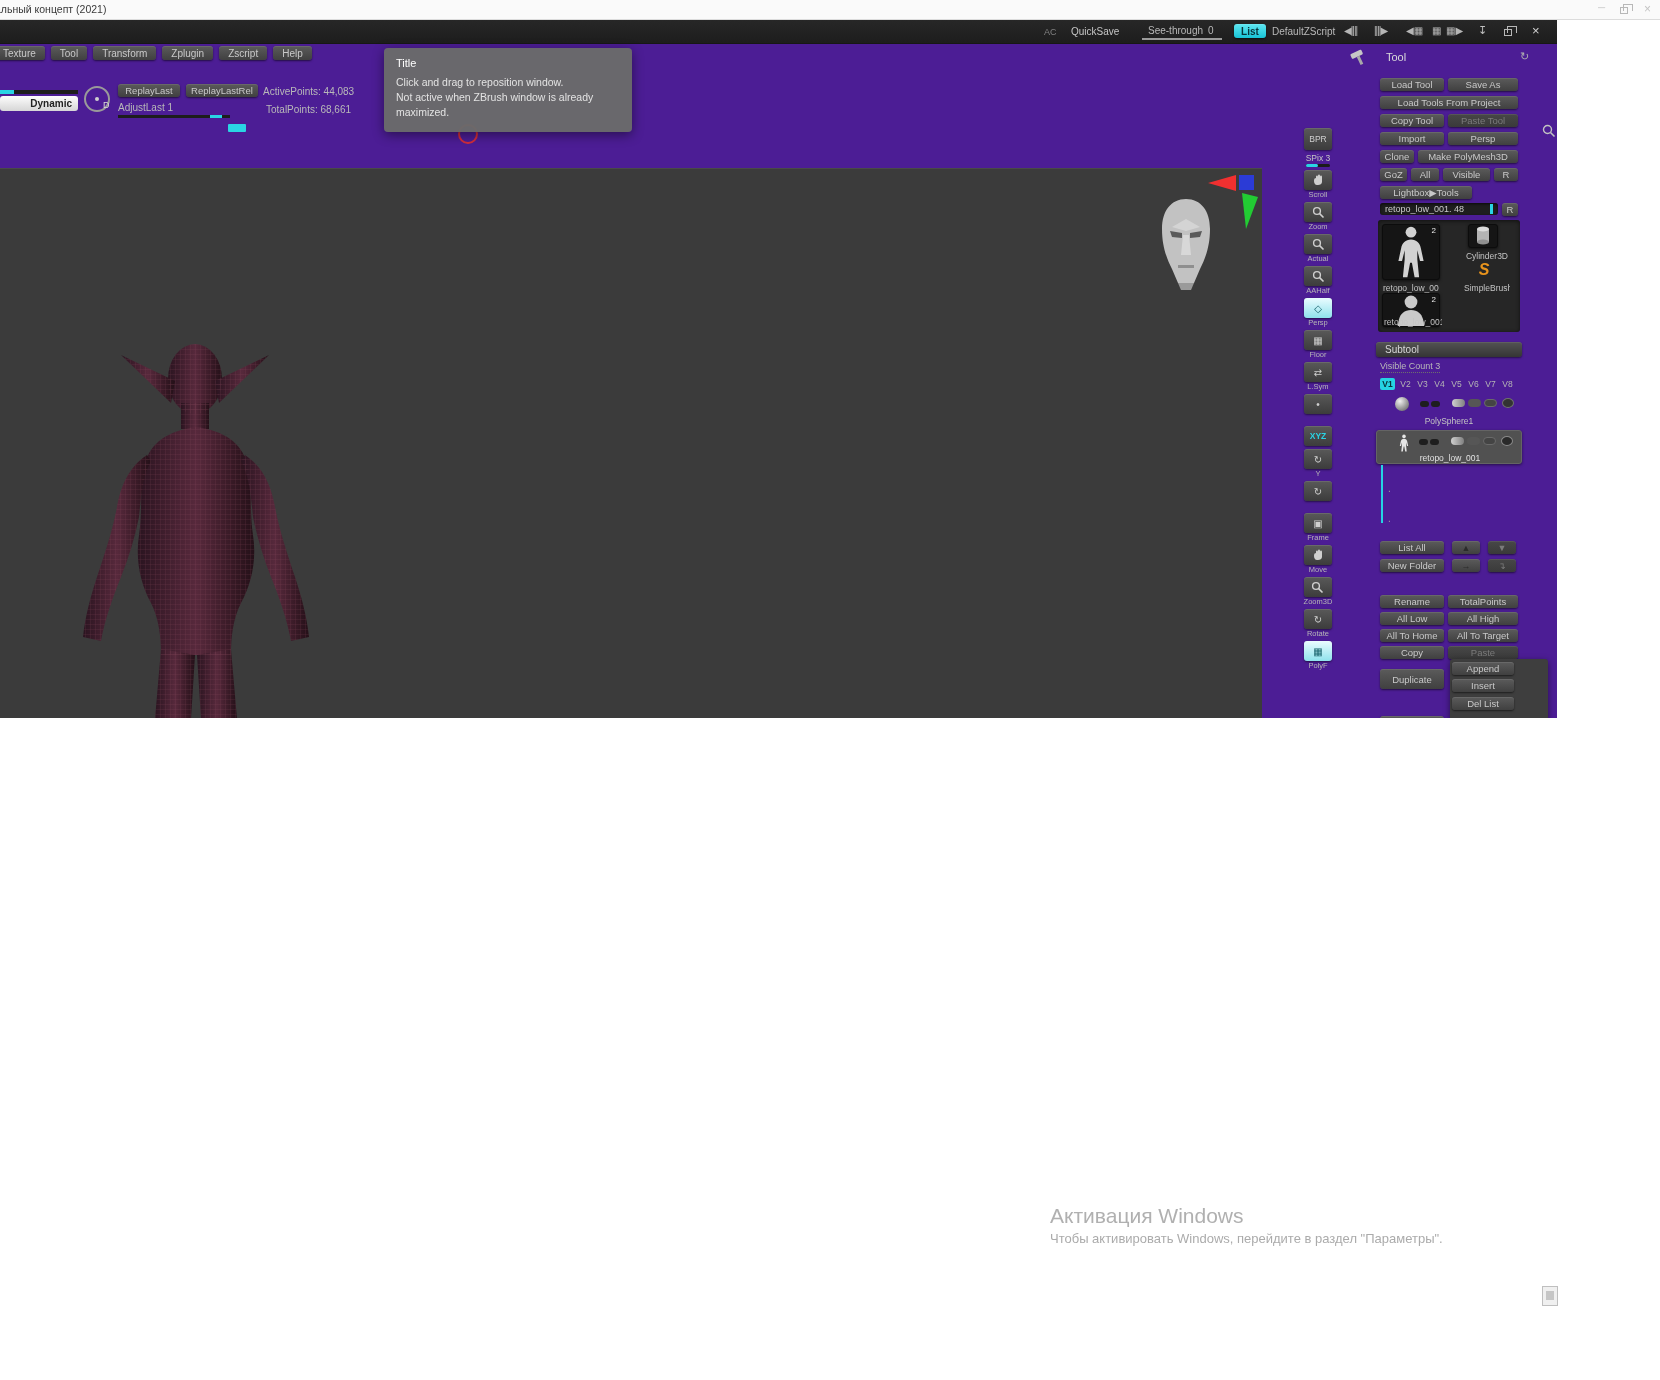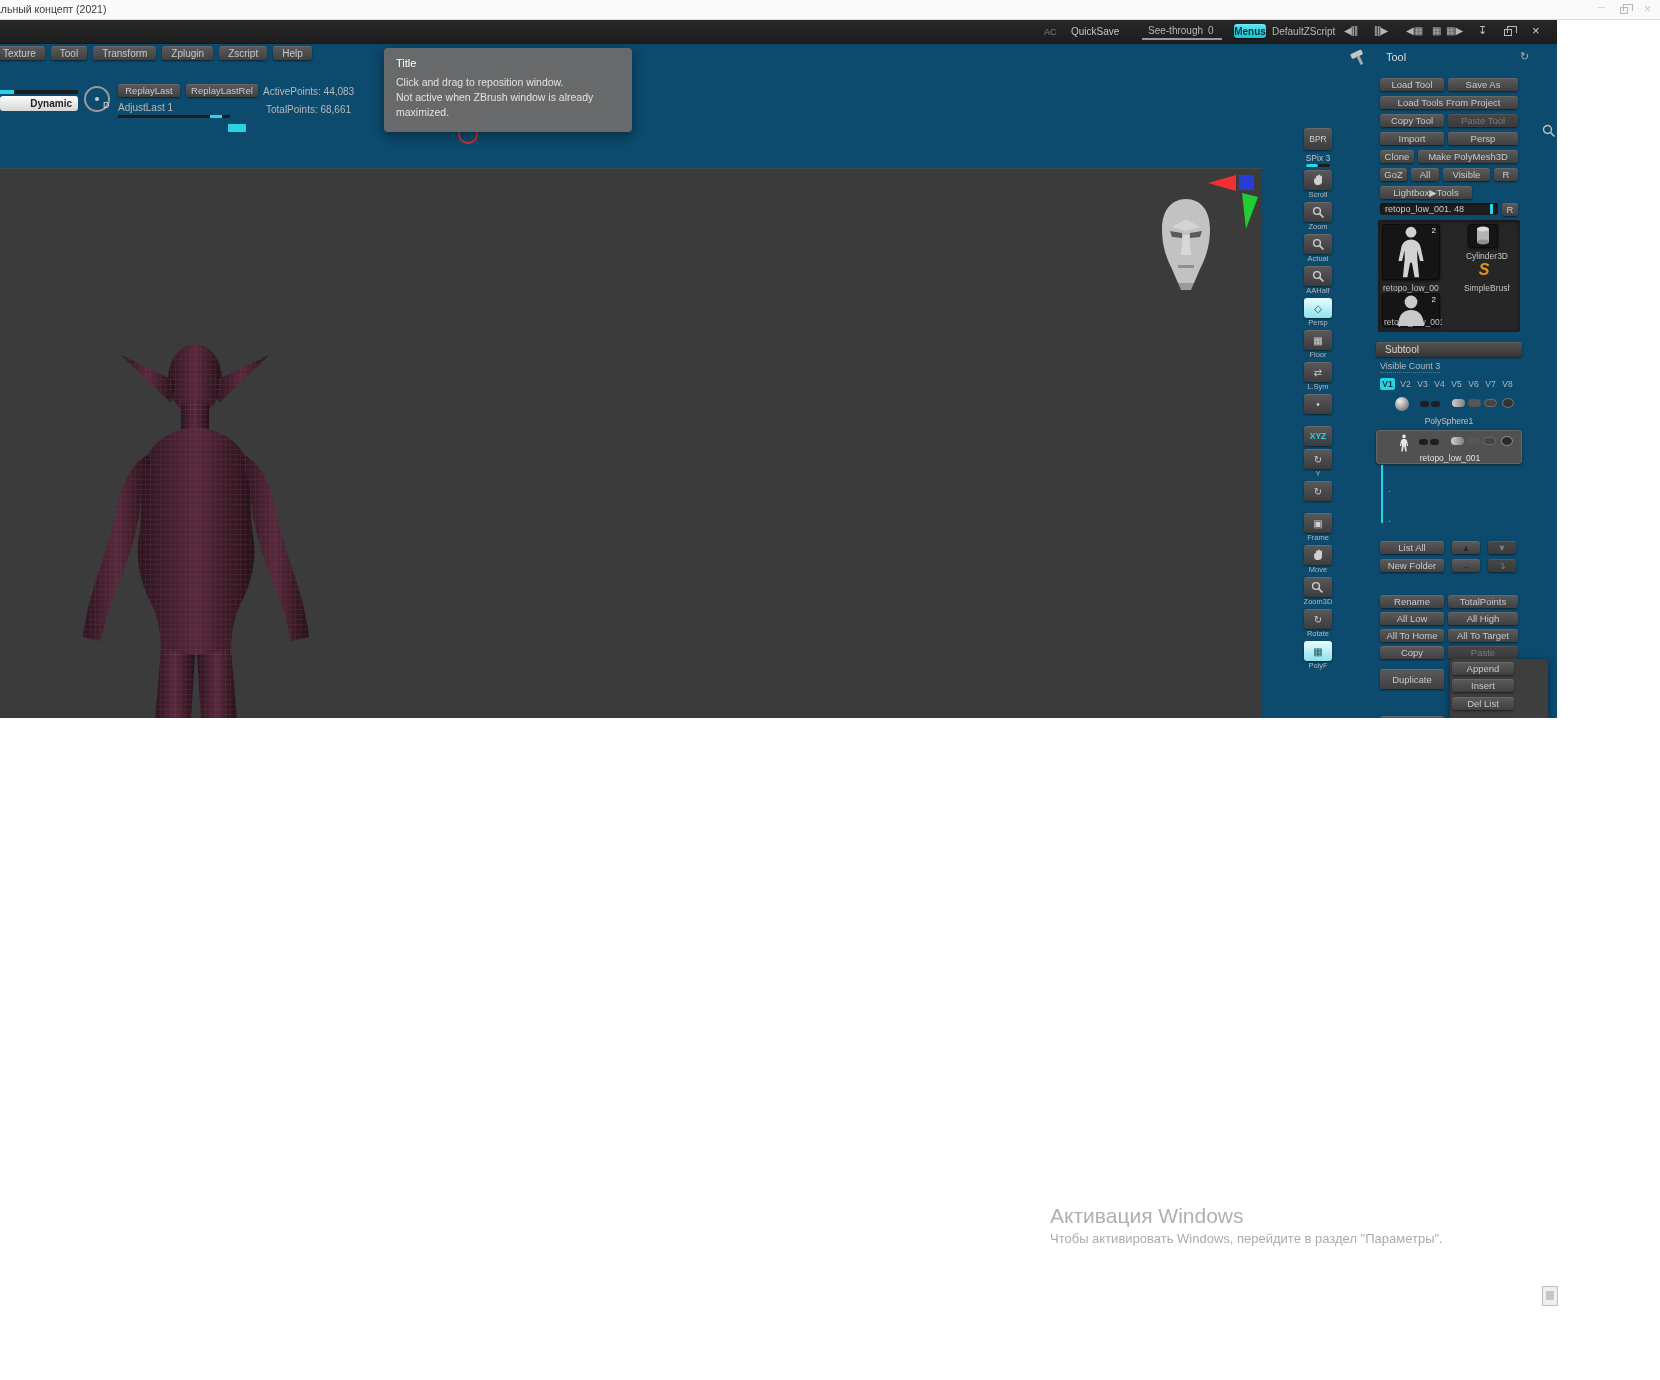--- a/index.html
+++ b/index.html
@@ -3,21 +3,21 @@
 <meta charset="utf-8">
 <style>
   *{box-sizing:border-box;margin:0;padding:0}
   body{width:1660px;height:1380px;position:relative;background:#fff;
        font-family:"Liberation Sans",sans-serif;overflow:hidden}
   
   .titlebar{position:absolute;left:0;top:0;width:1660px;height:20px;background:#fafafa;border-bottom:1px solid #dcdcdc}
   .titlebar .t{position:absolute;left:-5px;top:3px;font-size:10.5px;color:#3a3a3a;white-space:nowrap}
   .titlebar .wctl{position:absolute;top:2px;font-size:10px;color:#c4c4c4}
   
-  .app{position:absolute;left:0;top:20px;width:1557px;height:698px;background:#0c4a6e;overflow:hidden;color:#c9c9c9}
+  .app{position:absolute;left:0;top:20px;width:1557px;height:698px;background:#4c1d95;overflow:hidden;color:#c9c9c9}
   .topbar{position:absolute;left:0;top:0;width:100%;height:24px;background:linear-gradient(#272727,#1d1d1d);border-bottom:1px solid #171717}
   .txt{position:absolute;color:#b9b9b9;font-size:10px;white-space:nowrap}
   .btn{position:absolute;background:linear-gradient(#5b5b5b,#404040);border-radius:3px;color:#c9c9c9;
        font-size:9.5px;display:flex;align-items:center;justify-content:center;height:13px;
        box-shadow:0 1px 2px rgba(0,0,0,.55), inset 0 1px 0 rgba(255,255,255,.09);white-space:nowrap;overflow:hidden;cursor:default}
   .btn.dim{color:#7b7b7b;background:linear-gradient(#474747,#3a3a3a)}
   .cyanbtn{background:linear-gradient(#5fe7f2,#17c3d6);color:#06343c;font-weight:bold}
   .menurow{position:absolute;left:-6px;top:26px;display:flex;gap:6px}
   .menurow .btn{position:relative;height:14px;padding:0 9px;font-size:10px}
   
@@ -76,21 +76,21 @@
 </div>
 
 <div class="app">
 
   <div class="topbar">
     <span class="txt" style="left:1044px;top:7px;font-size:9px;color:#808080">AC</span>
     <span class="txt" style="left:1071px;top:6px;color:#c6c6c6">QuickSave</span>
     <span class="txt" style="left:1148px;top:5px">See-through</span>
     <span class="txt" style="left:1208px;top:5px">0</span>
     <div style="position:absolute;left:1142px;top:18px;width:80px;height:2px;background:#9a9a9a"></div>
-    <div class="btn cyanbtn" style="left:1234px;top:4px;width:32px;height:14px;font-size:10px">Menus</div>
+    <div class="btn cyanbtn" style="left:1234px;top:4px;width:32px;height:14px;font-size:10px">List</div>
     <span class="txt" style="left:1272px;top:6px">DefaultZScript</span>
     <span class="txt" style="left:1344px;top:5px;letter-spacing:-1px;color:#b5b5b5">◀||||</span>
     <span class="txt" style="left:1374px;top:5px;letter-spacing:-1px;color:#b5b5b5">||||▶</span>
     <span class="txt" style="left:1406px;top:5px;color:#b5b5b5">◀▦</span>
     <span class="txt" style="left:1432px;top:5px;color:#b5b5b5">▦</span>
     <span class="txt" style="left:1446px;top:5px;color:#b5b5b5">▦▶</span>
     <span class="txt" style="left:1478px;top:4px;font-size:11px;color:#c0c0c0">↧</span>
     <span class="restore" style="left:1504px;top:9px"></span>
     <span class="txt" style="left:1532px;top:3px;font-size:13px;color:#d2d2d2">×</span>
   </div>

